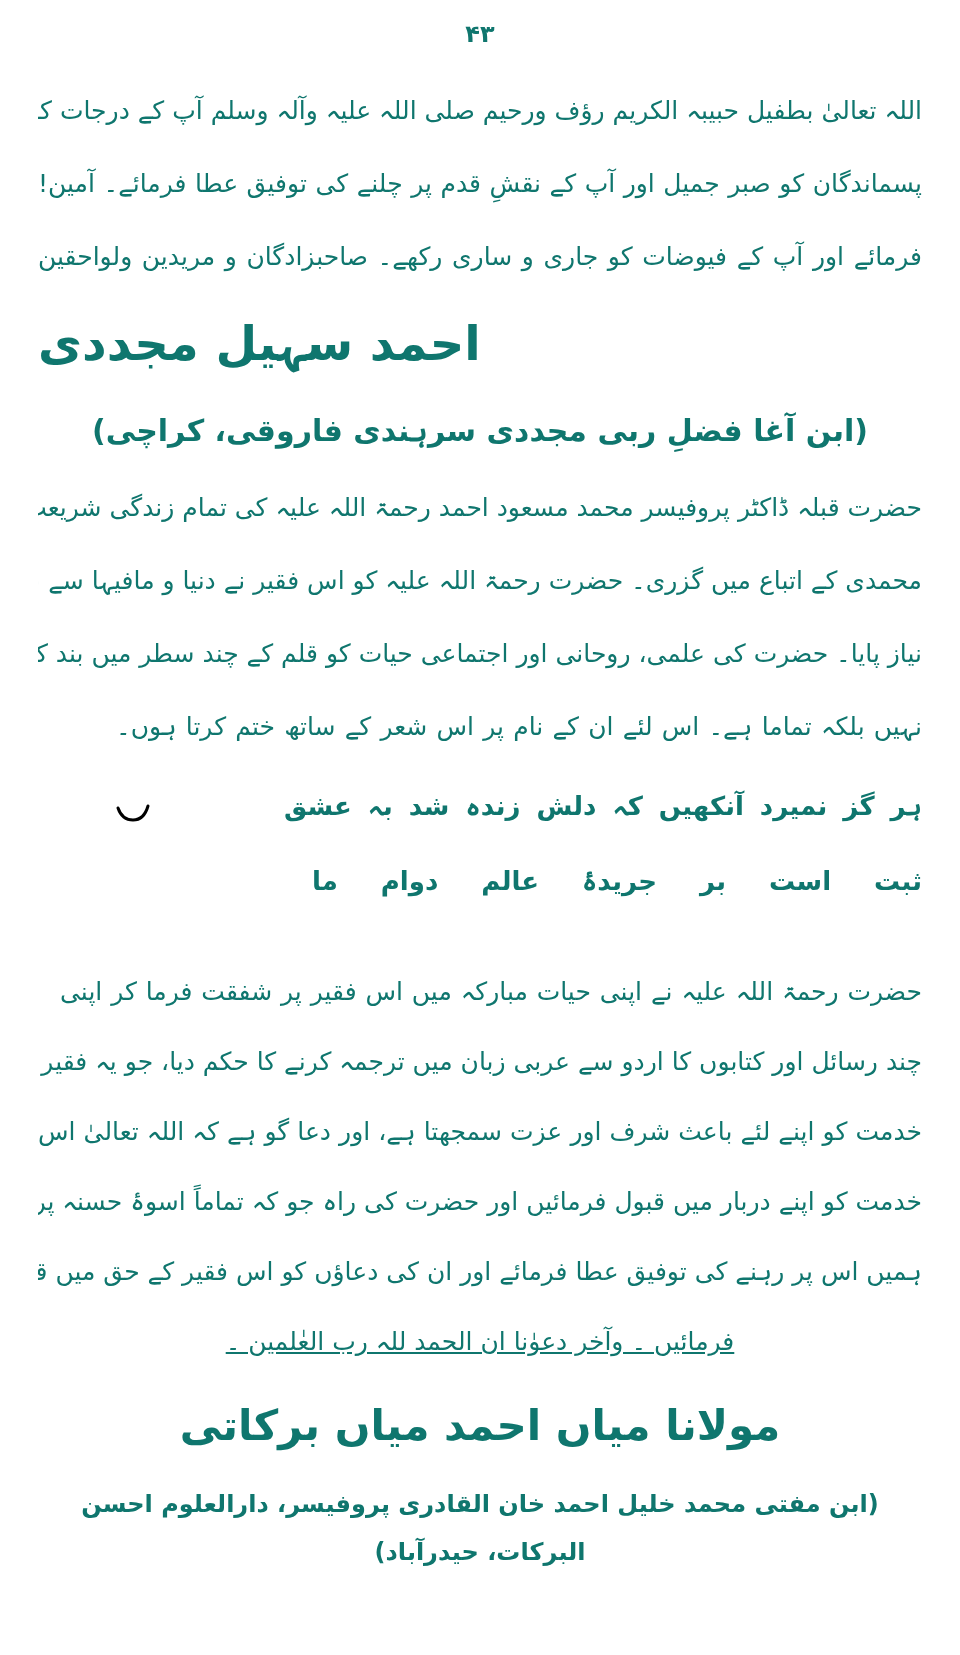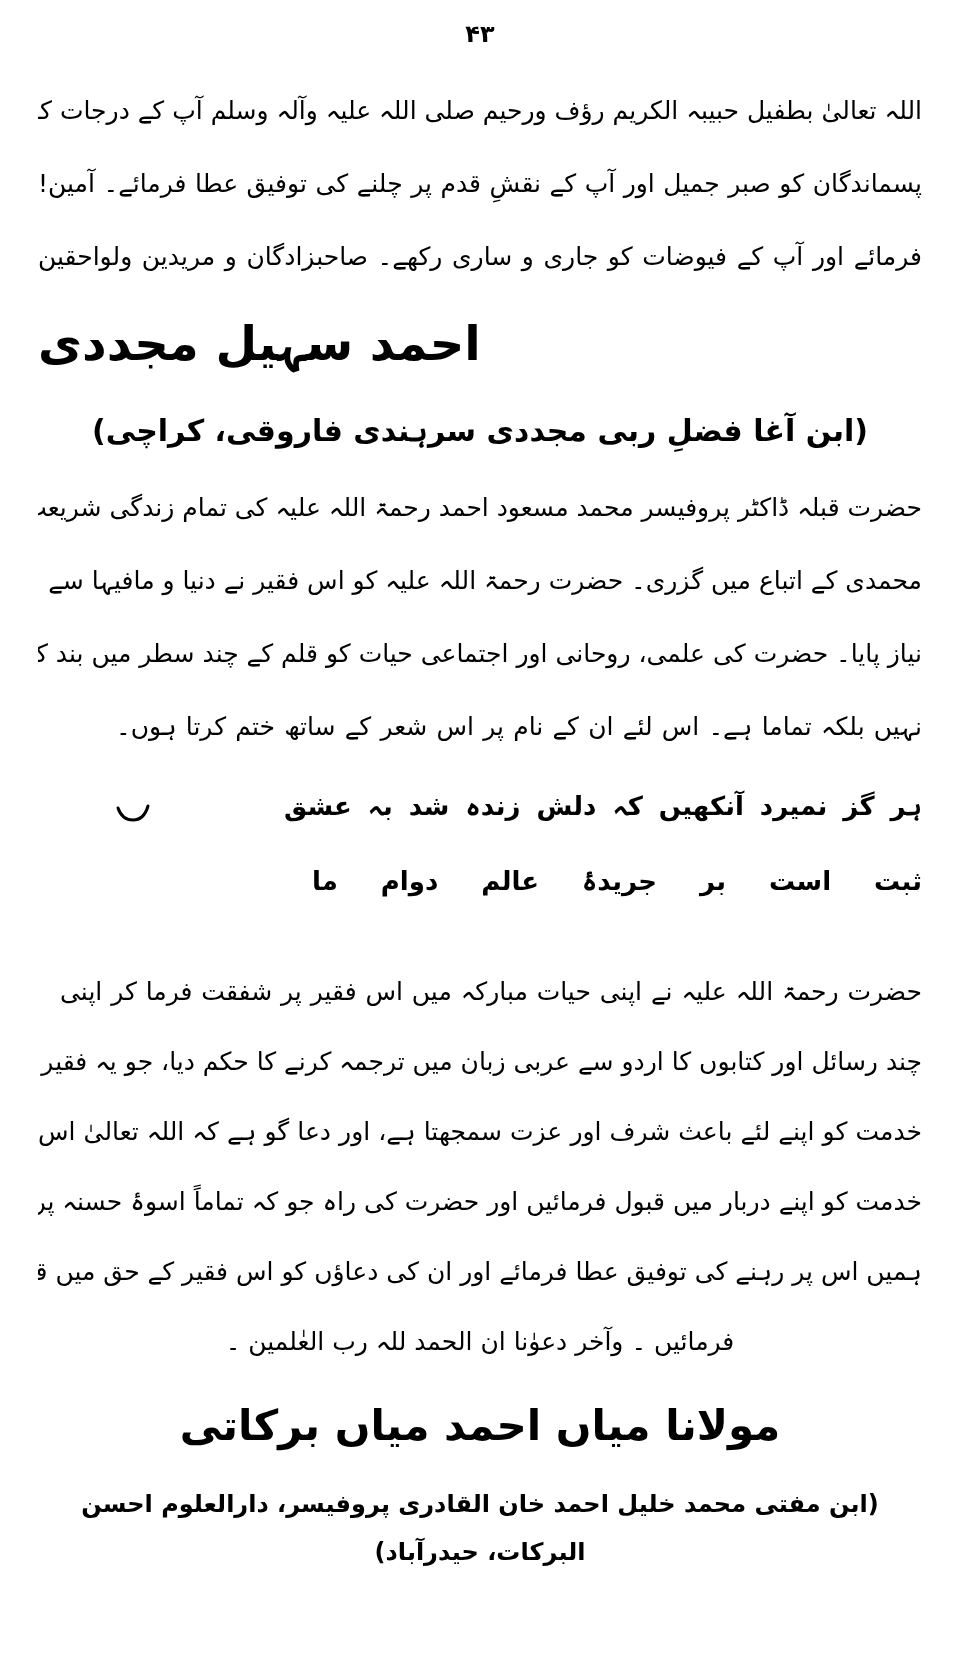--- a/index.html
+++ b/index.html
@@ -2,21 +2,21 @@
 <html lang="ur" dir="rtl"><head>
 <meta charset="utf-8">
 <style>
   html, body { margin: 0; padding: 0; background: #e8e8e8; }
   .page {
     position: relative;
     width: 960px;
     height: 1655px;
     margin: 0 auto;
     background: #ffffff;
-    color: #000000;
+    color: #0f766e;
     box-sizing: border-box;
     padding: 14px 38px 0 38px;
     direction: rtl;
     font-family: "DejaVu Sans", sans-serif;
     overflow: hidden;
   }
   .page-number {
     text-align: center;
     font-size: 24px;
     font-weight: bold;
@@ -37,20 +37,21 @@
   .par2 { margin-top: 18px; }
   .par2 .line:first-child { padding-left: 58px; }   
   .par2 .line:last-child  { padding-left: 78px; }
   .par3 { margin-top: 38px; }
   .par3 .line { line-height: 70px; height: 70px; }
   .par3 .line:first-child { padding-left: 22px; }
   .par3 .line:last-child {
     text-align: center;
     text-align-last: center;
     padding: 0 70px;
+    text-decoration: underline;
   }
   .par4 { margin-top: 16px; }
 
   .heading1 {
     margin-top: 10px;
     height: 80px;
     line-height: 80px;
     text-align: left;
     font-size: 48px;
     font-weight: bold;

